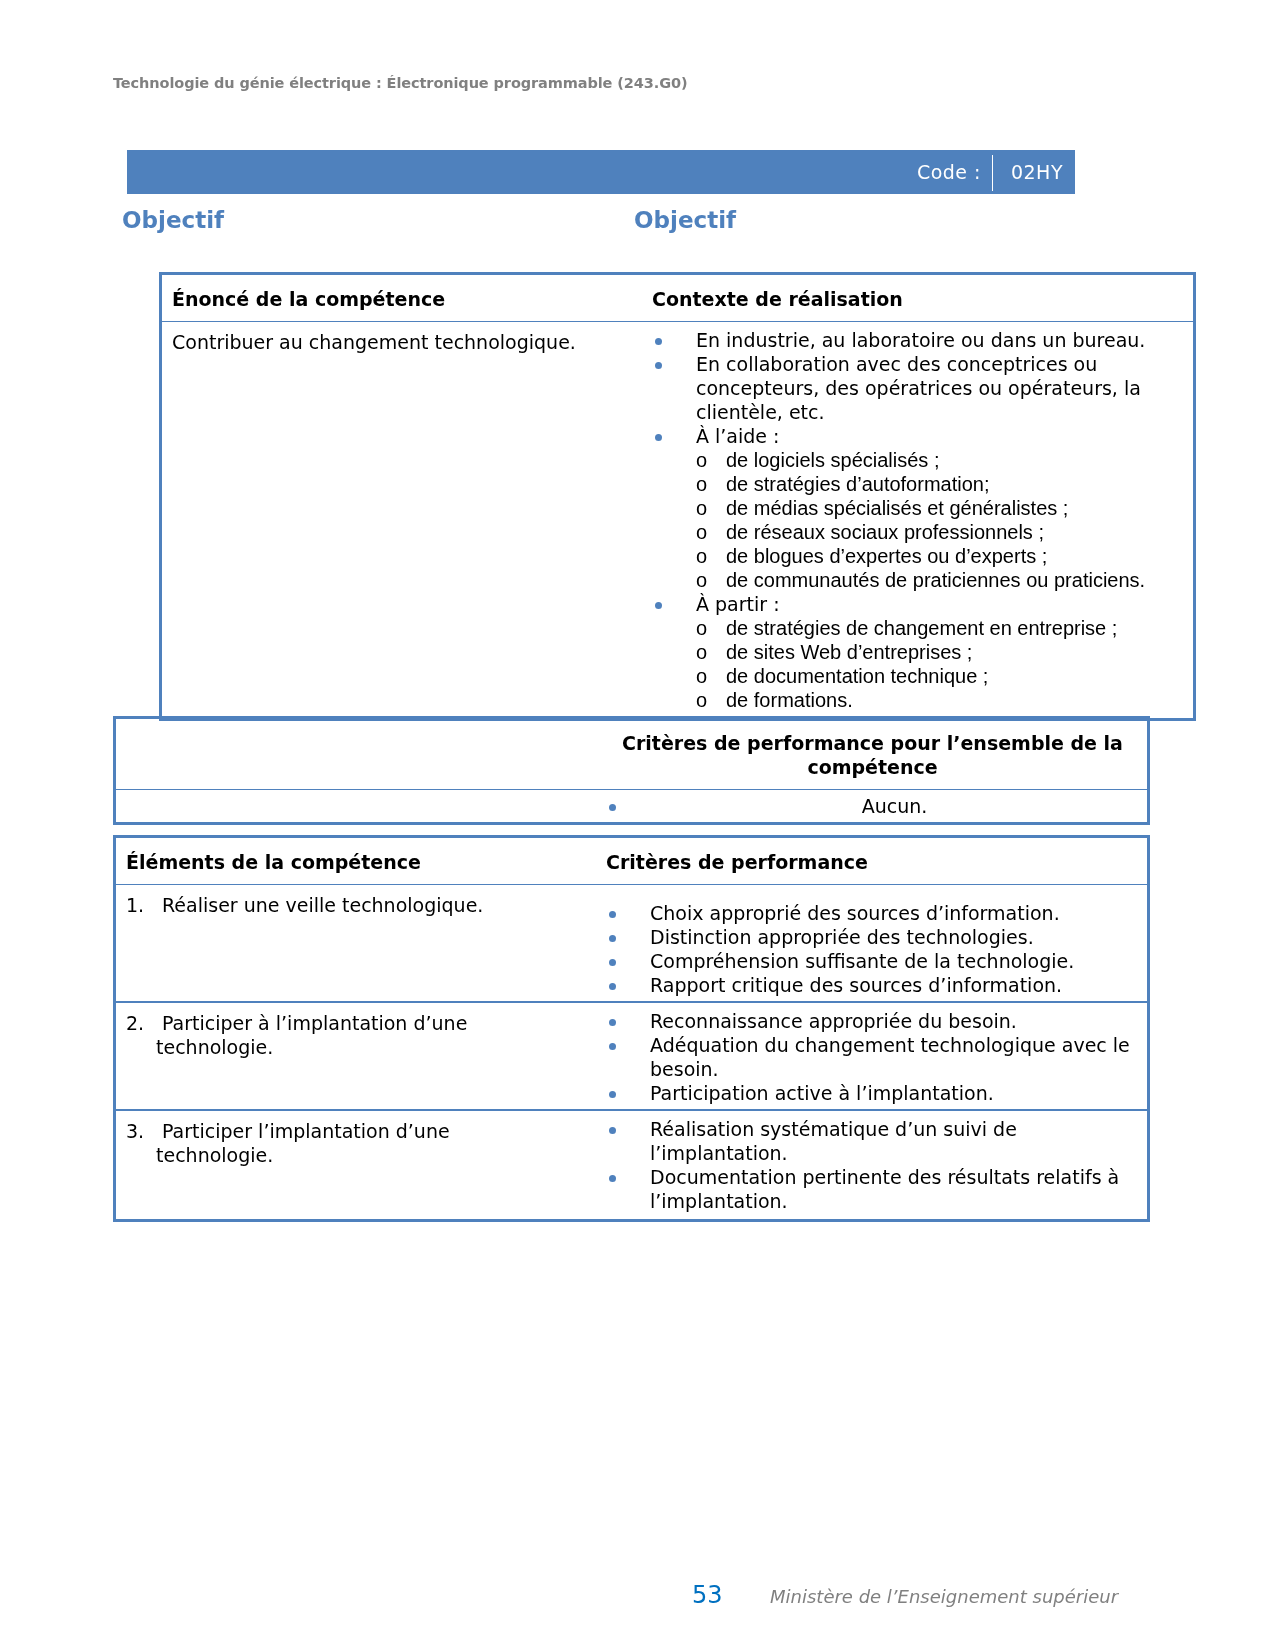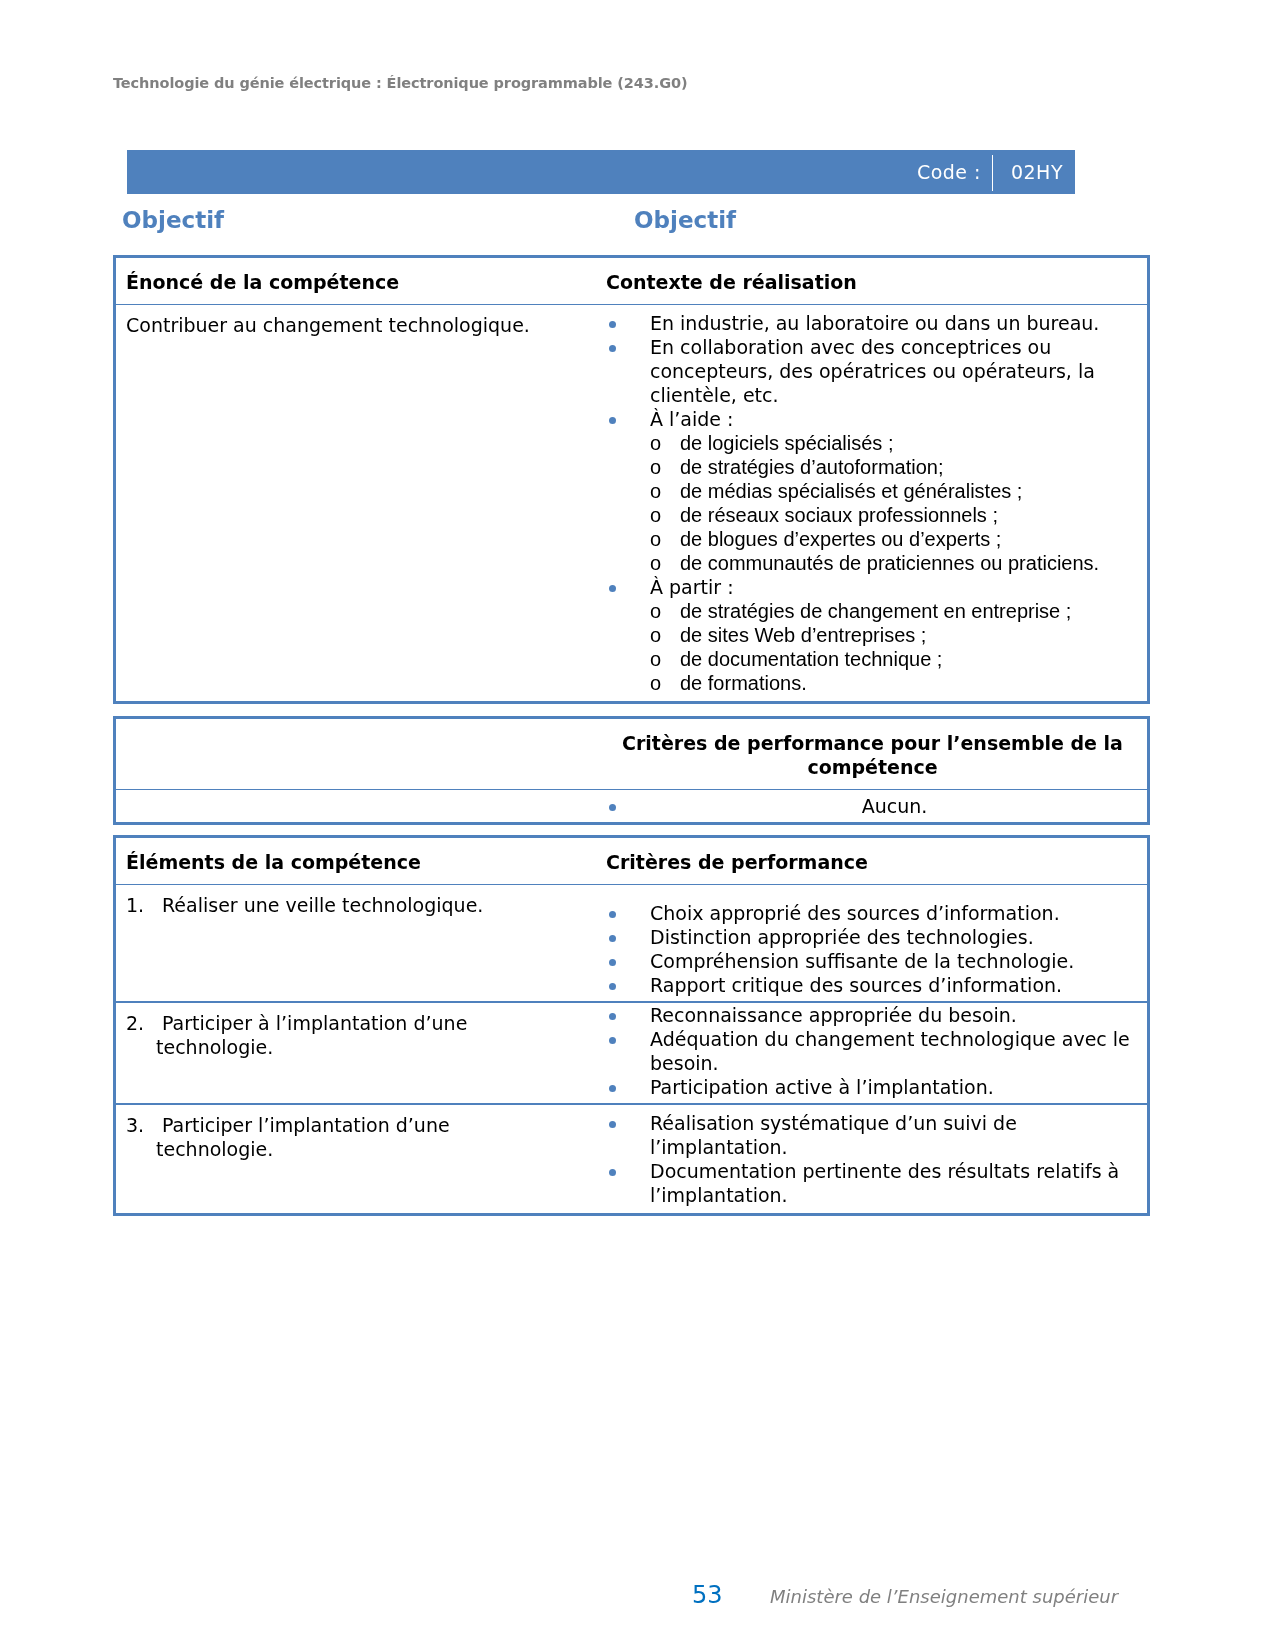--- a/index.html
+++ b/index.html
@@ -36,21 +36,21 @@
 
 <div class="code-bar">
   <span class="code-label">Code :</span>
   <span class="code-sep"></span>
   <span class="code-value">02HY</span>
 </div>
 
 <div class="section-title objectif">Objectif</div>
 <div class="section-title standard">Objectif</div>
 
-<table class="comp" style="top:255px;">
+<table class="comp" style="top:272px;margin-left:46px;">
   <tbody>
       <tr class="hdr">
     <td class="left">Énoncé de la compétence</td>
     <td class="right">Contexte de réalisation</td>
   </tr>
   <tr>
     <td class="left" style="padding-top:8px;">Contribuer au changement technologique.</td>
     <td class="right" style="padding-top:6px; padding-bottom:6px;">
       <ul class="bul">
         <li><span class="dot"></span><span>En industrie, au laboratoire ou dans un bureau.</span></li>
@@ -108,21 +108,21 @@
       <ul class="bul">
         <li><span class="dot"></span><span>Choix approprié des sources d’information.</span></li>
         <li><span class="dot"></span><span>Distinction appropriée des technologies.</span></li>
         <li><span class="dot"></span><span>Compréhension suffisante de la technologie.</span></li>
         <li><span class="dot"></span><span>Rapport critique des sources d’information.</span></li>
       </ul>
     </td>
   </tr>
   <tr class="row-sep">
     <td class="left" style="padding-top:8px;"><span class="num">2.</span><span>Participer à l’implantation d’une</span><br><span class="indent2">technologie.</span></td>
-    <td class="right" style="padding-top:0; padding-bottom:4px;">
+    <td class="right" style="padding-top:6px; padding-bottom:4px;">
       <ul class="bul">
         <li><span class="dot"></span><span>Reconnaissance appropriée du besoin.</span></li>
         <li><span class="dot"></span><span>Adéquation du changement technologique avec le besoin.</span></li>
         <li><span class="dot"></span><span>Participation active à l’implantation.</span></li>
       </ul>
     </td>
   </tr>
   <tr class="row-sep">
     <td class="left" style="padding-top:8px;"><span class="num">3.</span><span>Participer l’implantation d’une</span><br><span class="indent2">technologie.</span></td>
     <td class="right" style="padding-top:6px; padding-bottom:6px;">

